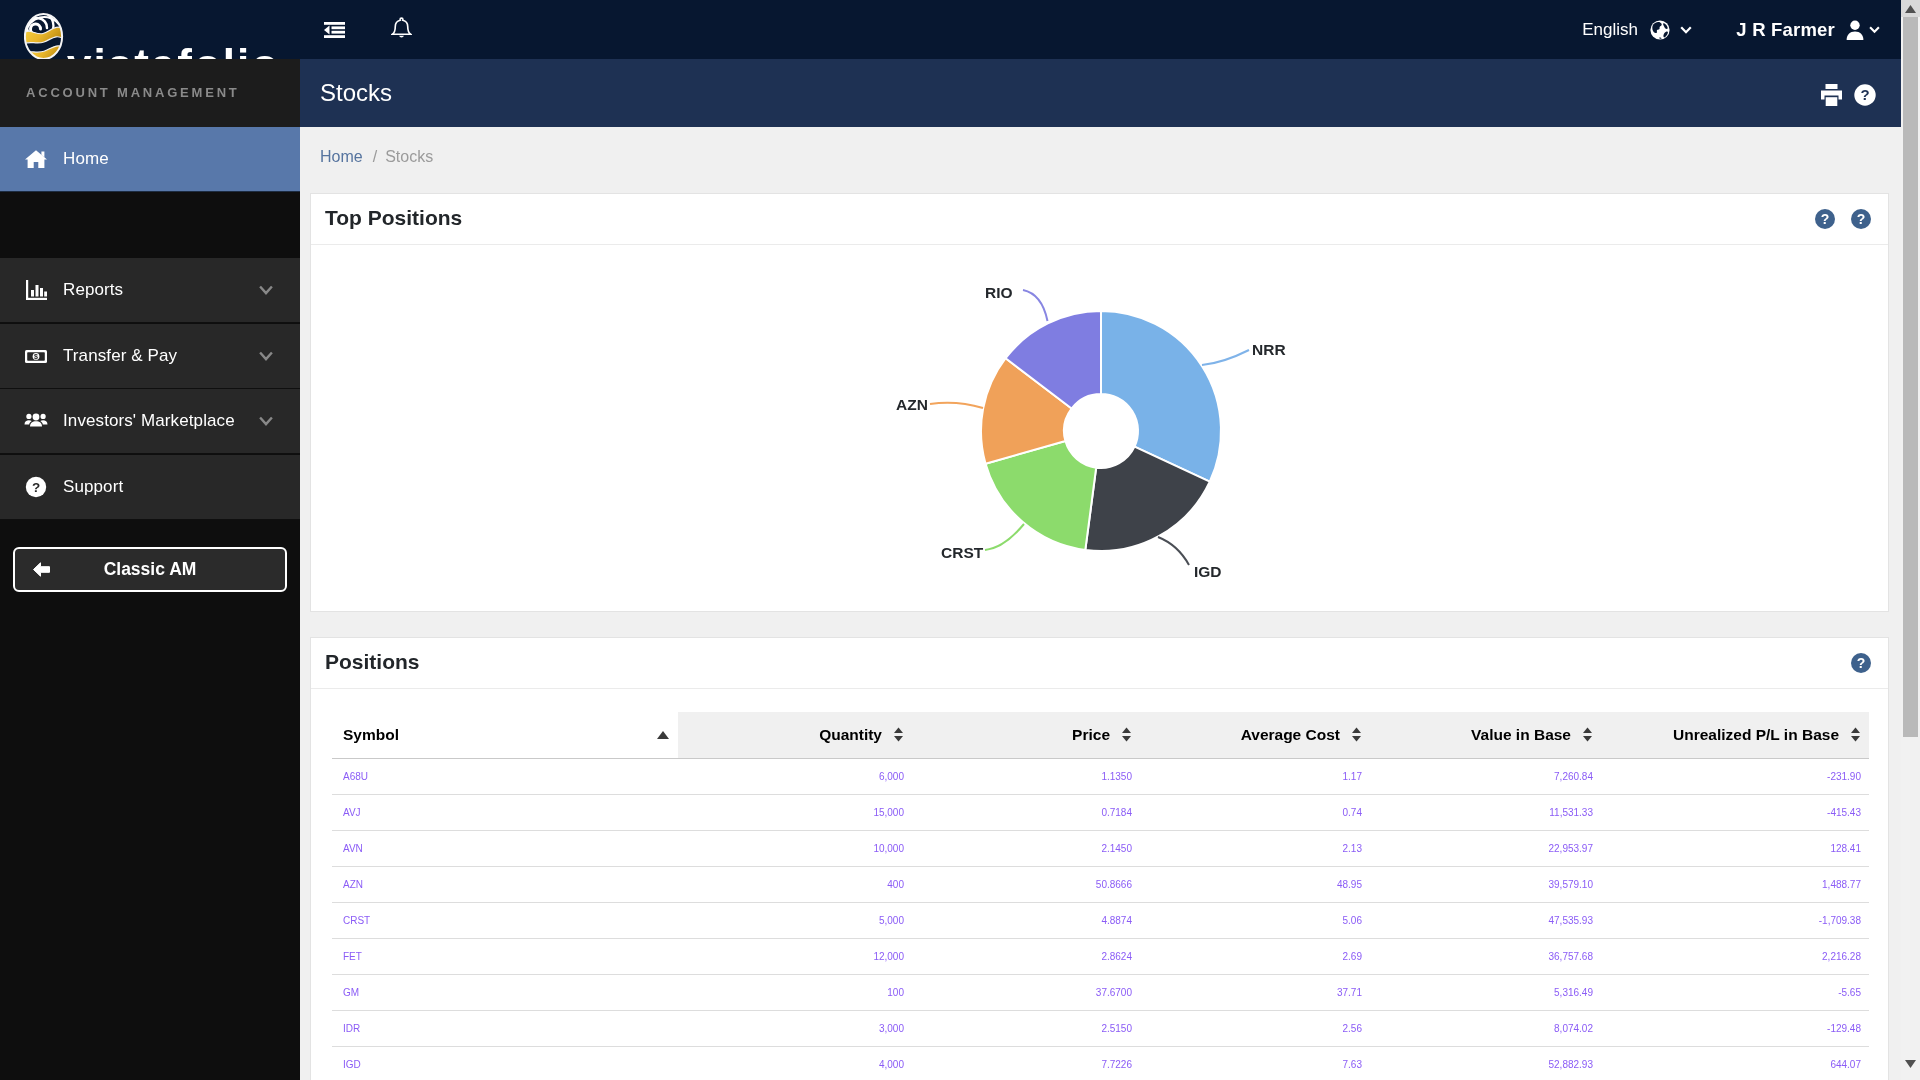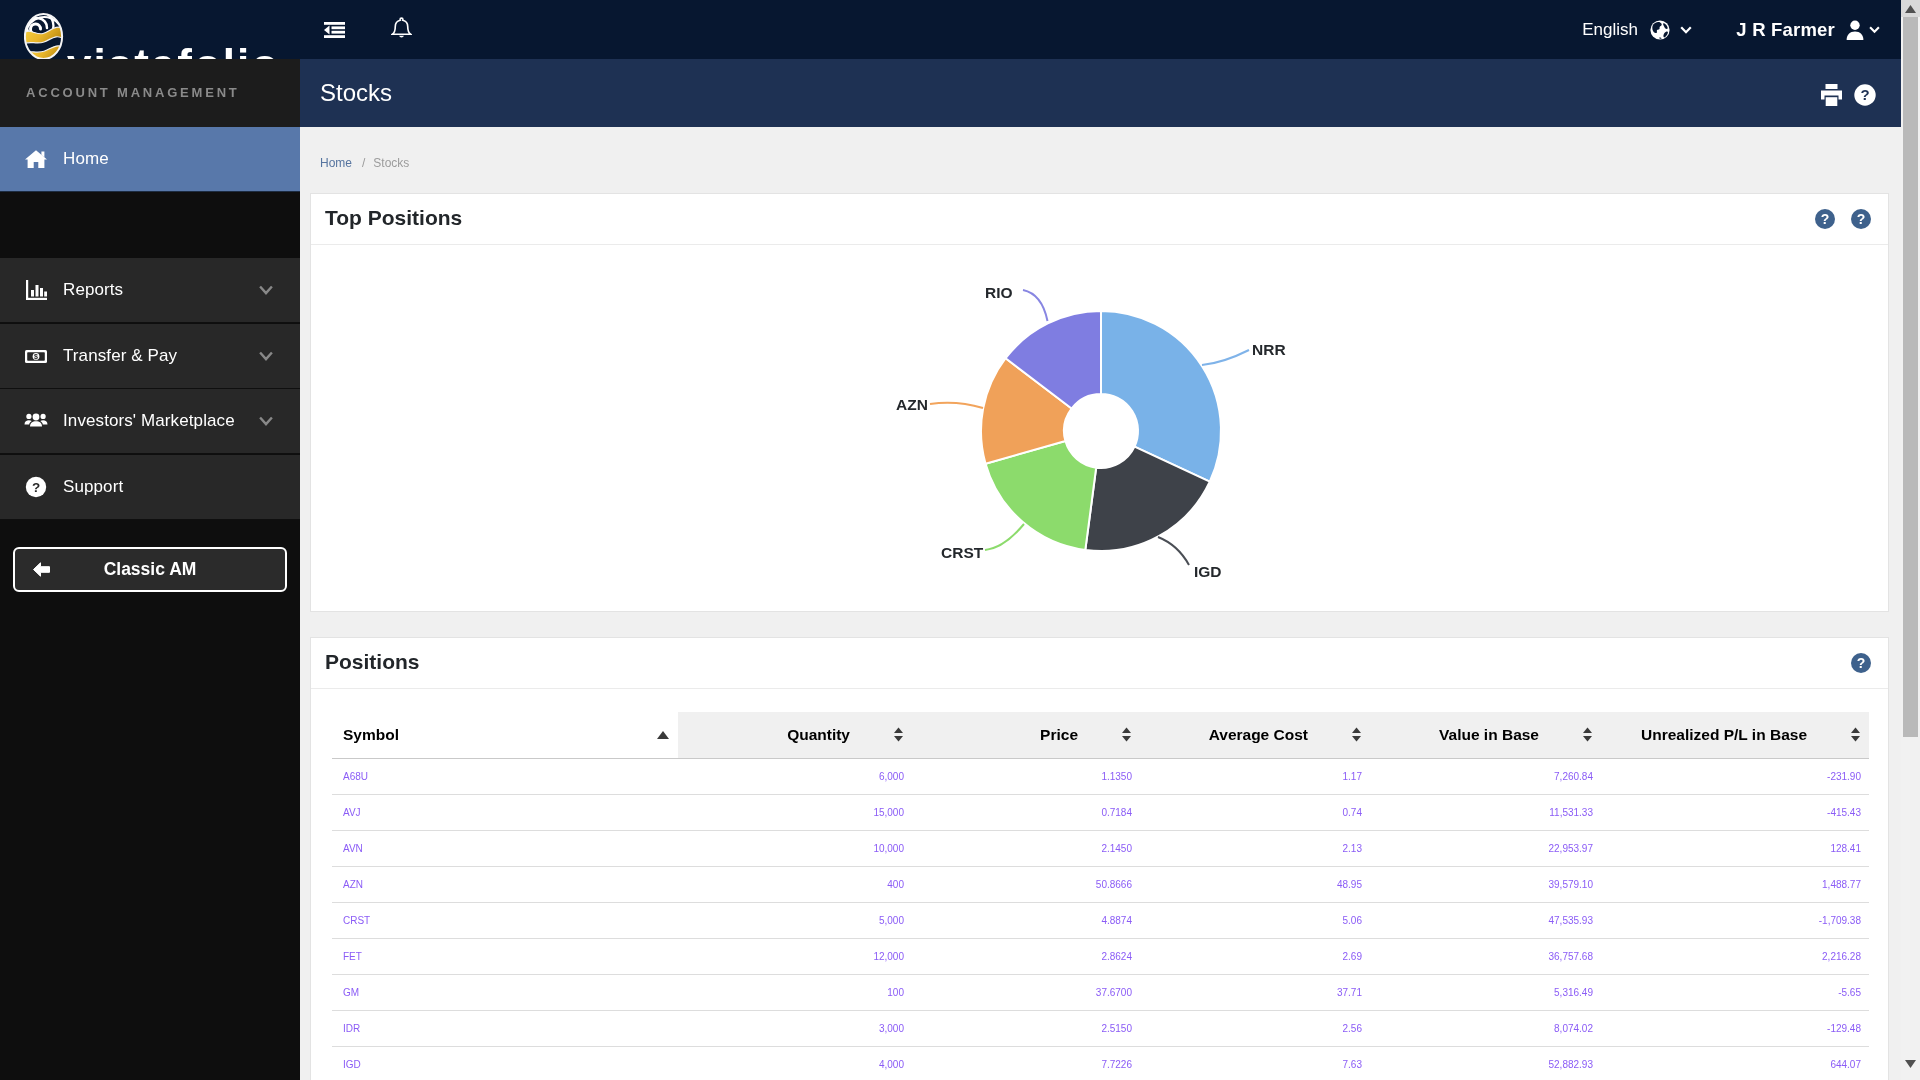--- a/index.html
+++ b/index.html
@@ -30,41 +30,41 @@
   #mi-support { top:396px; }
   #classicam { left:13px; top:488px; width:274px; height:45px; border:2.5px solid #fff; border-radius:6px;
                background:#2b2b2b; color:#fff; font-size:17.5px; font-weight:700; text-align:center; line-height:40px; }
   #classicam svg { position:absolute; left:18px; top:13px; }
 
   
   #pagebar { left:300px; top:59px; width:1601px; height:68px; background:#1e3153; }
   #pagebar .title { position:absolute; left:20px; top:20px; color:#fff; font-size:24px; font-weight:400; }
 
   
-  #crumb { left:320px; top:156px; font-size:12px; color:#9b9b9b; }
+  #crumb { left:320px; top:148px; font-size:16px; color:#9b9b9b; }
   #crumb .home { color:#56749f; }
 
   
   .card { background:#fff; border:1px solid #e3e3e3; }
   #card1 { left:310px; top:193px; width:1579px; height:419px; }
   #card2 { left:310px; top:637px; width:1579px; height:500px; }
   .card h2 { font-weight:700; color:#22262a; font-size:21px; position:absolute; left:14px; top:12px; }
   .chdr { position:absolute; left:0; top:0; right:0; height:51px; border-bottom:1px solid #ebebeb; }
   .qicon { position:absolute; width:20px; height:20px; top:15px; }
 
   
   #ptable { position:absolute; left:21px; top:74px; width:1537px; border-collapse:collapse; table-layout:fixed; }
   #ptable th { height:46px; font-size:15.5px; font-weight:700; color:#000000; background:#f0f0f0;
                border-bottom:1px solid #c9c9c9; }
   #ptable th.sym { background:#fff; text-align:left; padding-left:11px; }
   #ptable td { height:36px; font-size:10px; color:#8b5cf6; text-align:right; padding-right:8px;
                border-bottom:1px solid #ddd; }
   #ptable td.sym { text-align:left; padding-left:11px; }
   #ptable th .hlab { display:inline-block; vertical-align:middle; }
-  .thr { display:flex; align-items:center; justify-content:flex-end; padding-right:8px;gap:32px; }
+  .thr { display:flex; align-items:center; justify-content:flex-end; padding-right:8px; }
 
   
   #sbar { left:1901px; top:0; width:19px; height:1080px; background:#f1f1f1; }
   #sbar .btn-up { position:absolute; left:0; top:0; width:19px; height:17px; background:#d9d9d9; }
   #sbar .thumb { position:absolute; left:2px; top:17px; width:15px; height:720px; background:#b9b9b9; }
 </style>
 </head>
 <body>
 
 <div class="abs" id="navbar">

